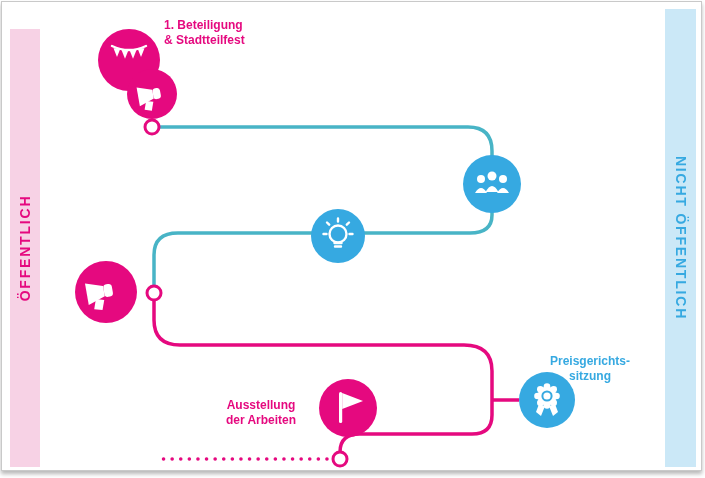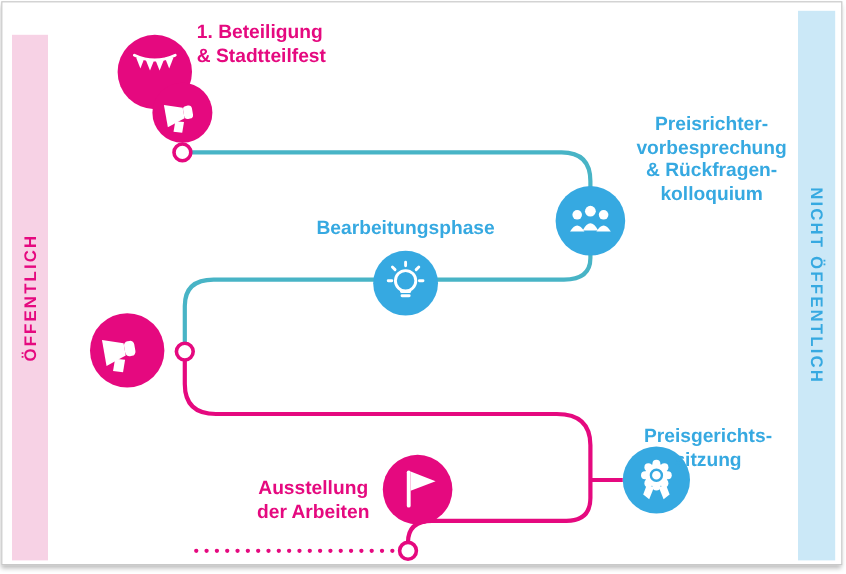--- a/index.html
+++ b/index.html
@@ -13,21 +13,21 @@
   .band-left  { left:8px;  top:27px; width:30px; height:438px; background:#f7d2e5; }
   .band-right { left:663px; top:7px; width:31px; height:458px; background:#cbe8f7; }
   .band-label {
     position:absolute; left:50%; top:50%; white-space:nowrap;
     font-weight:700; font-size:14px; letter-spacing:1.8px;
   }
   .band-left  .band-label { transform:translate(-50%,-50%) rotate(-90deg); color:#e5097f; }
   .band-right .band-label { transform:translate(-50%,-50%) rotate(90deg);  color:#36a9e1; }
   svg.flow { position:absolute; left:0; top:0; }
   .step-label {
-    position:absolute; font-weight:700; font-size:16px; line-height:1.22;
+    position:absolute; font-weight:700; font-size:12px; line-height:1.22;
     white-space:pre-line;
   }
   .t-pink { color:#e5097f; }
   .t-blue { color:#36a9e1; }
   .center { text-align:center; }
 </style>
 </head>
 <body>
 
 <div class="page">
@@ -113,26 +113,21 @@
     </g>
 
     <circle cx="150" cy="125" r="7" fill="#ffffff" stroke="#e5097f" stroke-width="3"></circle>
     <circle cx="152" cy="291" r="7" fill="#ffffff" stroke="#e5097f" stroke-width="3"></circle>
     <circle cx="338" cy="457" r="7" fill="#ffffff" stroke="#e5097f" stroke-width="3"></circle>
   </svg>
 
   <div class="step-label t-pink" style="left:162px; top:16px;">1. Beteiligung
 &amp; Stadtteilfest</div>
 
-  <div class="step-label t-blue center" style="left:512px; top:92px; width:158px;">Preisrichter-
-vorbesprechung
-&amp; Rückfragen-
-kolloquium</div>
 
-  <div class="step-label t-blue center" style="left:246px; top:179px; width:180px;">Bearbeitungsphase</div>
 
 
   <div class="step-label t-pink center" style="left:199px; top:396px; width:120px;">Ausstellung
 der Arbeiten</div>
 
   <div class="step-label t-blue center" style="left:518px; top:352px; width:140px;">Preisgerichts-
 sitzung</div>
 
 </div>
 

